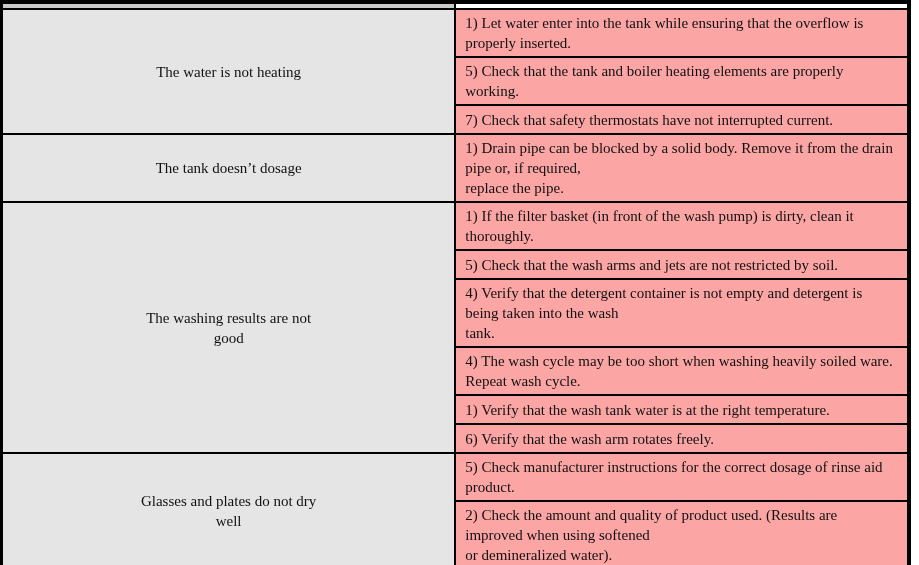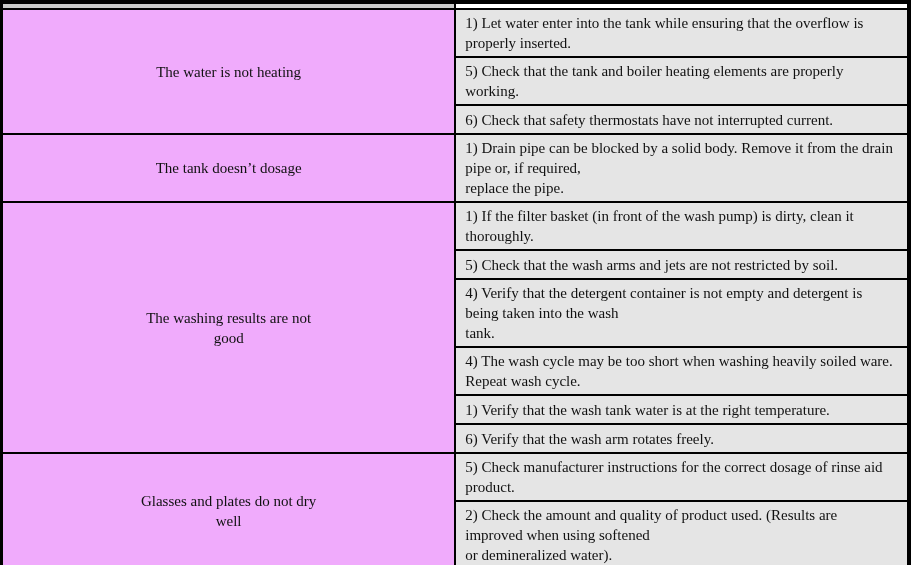--- a/index.html
+++ b/index.html
@@ -28,27 +28,27 @@
   }
   table.tbl td {
     border: 2px solid #000;
     font-size: 15px;
     line-height: 20px;
     vertical-align: middle;
     white-space: pre-line;
     overflow: hidden;
   }
   td.problem {
-    background: #f0abfc;
+    background: #e5e5e5;
     width: 224px;
     text-align: center;
     padding: 2px 6px;
   }
   td.solution {
-    background: #e5e5e5;
+    background: #fca5a5;
     text-align: left;
     padding: 3px 9px;
   }
   tr.hs  { height: 7px;  }
   tr.h1  { height: 29px; }
   tr.h2  { height: 54px; }
   td.sliver-left  { background: #cacaca; padding: 0; }
   td.sliver-right { background: #ffffff; padding: 0; }
 </style>
 </head>
@@ -64,21 +64,21 @@
     </tr>
 
     <tr class="h1">
       <td class="problem" rowspan="3">The water is not heating</td>
       <td class="solution">1) Let water enter into the tank while ensuring that the overflow is properly inserted.</td>
     </tr>
     <tr class="h1">
       <td class="solution">5) Check that the tank and boiler heating elements are properly working.</td>
     </tr>
     <tr class="h1">
-      <td class="solution">6) Check that safety thermostats have not interrupted current.</td>
+      <td class="solution">7) Check that safety thermostats have not interrupted current.</td>
     </tr>
 
     <tr class="h2">
       <td class="problem">The tank doesn’t dosage</td>
       <td class="solution">1) Drain pipe can be blocked by a solid body. Remove it from the drain pipe or, if required,
 replace the pipe.</td>
     </tr>
 
     <tr class="h1">
       <td class="problem" rowspan="6">The washing results are not

